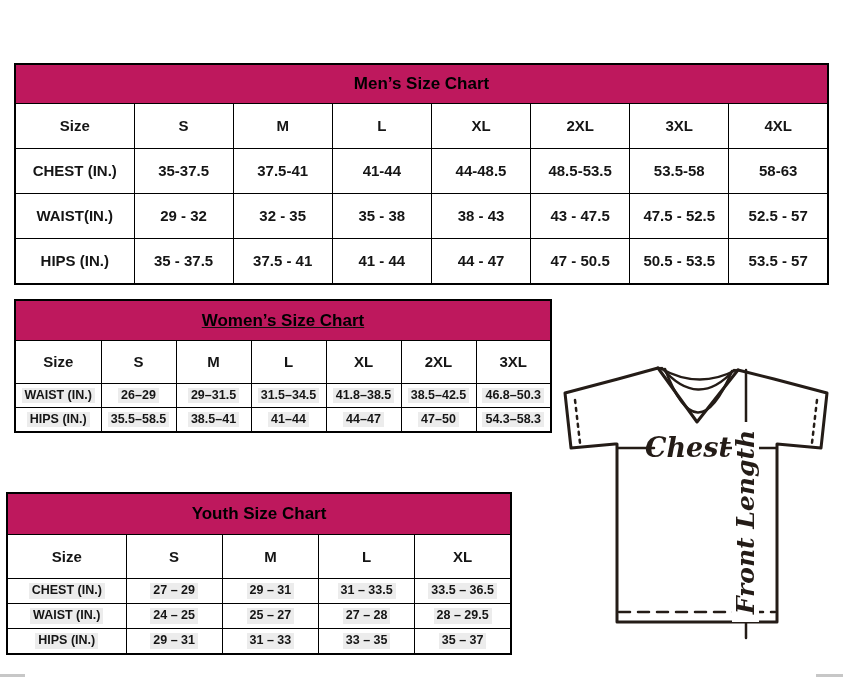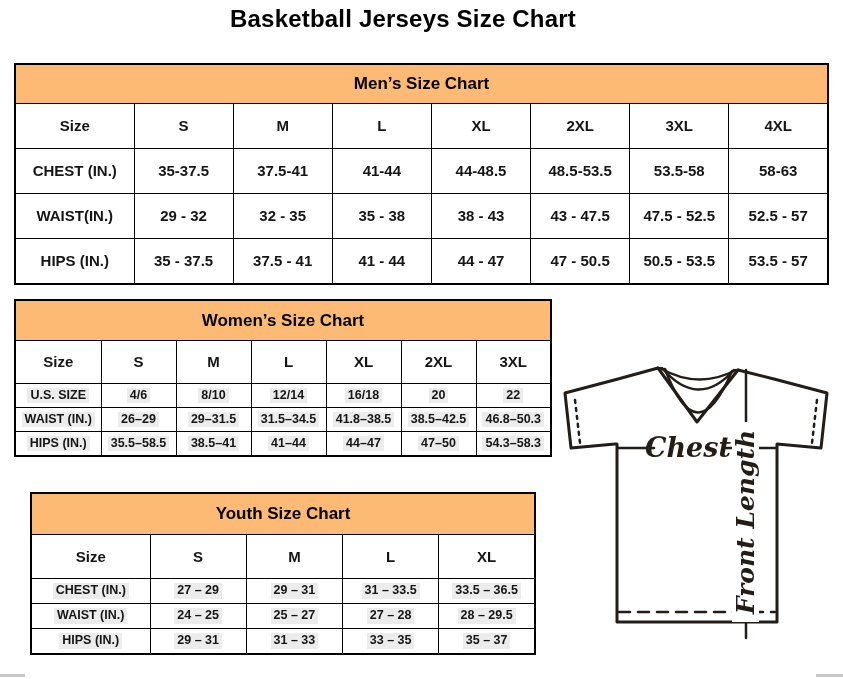--- a/index.html
+++ b/index.html
@@ -4,46 +4,45 @@
 <style>
   html,body{margin:0;padding:0;background:#fff;}
   #screen{position:relative;width:843px;height:679px;background:#ffffff;overflow:hidden;
           font-family:"Liberation Sans",sans-serif;color:#111;}
   .page-title{position:absolute;top:5px;left:0;width:806px;text-align:center;
               font-size:24px;font-weight:bold;color:#000;letter-spacing:0.2px;}
   table.tbl{position:absolute;border-collapse:collapse;table-layout:fixed;
             border:2px solid #000;background:#fff;}
   table.tbl th,table.tbl td{border:1px solid #000;text-align:center;vertical-align:middle;
             font-weight:bold;padding:0;color:#151515;}
-  tr.band th{background:#fdba74;font-size:17px;color:#000;}
+  tr.band th{background:#be185d;font-size:17px;color:#000;}
   .men{left:14px;top:63px;width:815px;}
   .men tr.band th{height:38px;}
   .men tr.cols th{height:44px;font-size:15px;}
   .men tr.data-row th,.men tr.data-row td{height:44px;font-size:15px;}
-  .women{left:14px;top:299px;width:538px;}
+  .women{left:14px;top:299px;width:538px;text-decoration:underline;}
   .women tr.band th{height:39px;}
   .women tr.cols th{height:42px;font-size:15px;}
   .women tr.data-row th,.women tr.data-row td{height:23px;font-size:12.5px;}
-  .youth{left:30px;top:492px;width:506px;}
+  .youth{left:6px;top:492px;width:506px;}
   .youth tr.band th{height:40px;}
   .youth tr.cols th{height:43px;font-size:15px;}
   .youth tr.data-row th,.youth tr.data-row td{height:24px;font-size:12.5px;}
   .small-rows tr.data-row .hl{background:#ececec;padding:1px 3px;}
   .hl{display:inline-block;line-height:1.1;}
   #jersey{position:absolute;left:556px;top:360px;}
   .scroll-frag{position:absolute;height:3px;background:#c7c7c7;bottom:2px;}
   .scroll-frag.left{left:0;width:25px;}
   .scroll-frag.right{left:816px;width:27px;}
 </style>
 </head>
 <body>
 
 <div id="screen">
 
-  <div class="page-title">Basketball Jerseys Size Chart</div>
 
   <table class="tbl men">
     <colgroup>
       <col style="width:119px">
         <col>
         <col>
         <col>
         <col>
         <col>
         <col>
@@ -117,29 +116,20 @@
         <tr class="cols">
           <th><span class="hl">Size</span></th>
           <th><span class="hl">S</span></th>
           <th><span class="hl">M</span></th>
           <th><span class="hl">L</span></th>
           <th><span class="hl">XL</span></th>
           <th><span class="hl">2XL</span></th>
           <th><span class="hl">3XL</span></th>
         </tr>
         <tr class="data-row">
-          <th><span class="hl">U.S. SIZE</span></th>
-          <td><span class="hl">4/6</span></td>
-          <td><span class="hl">8/10</span></td>
-          <td><span class="hl">12/14</span></td>
-          <td><span class="hl">16/18</span></td>
-          <td><span class="hl">20</span></td>
-          <td><span class="hl">22</span></td>
-        </tr>
-        <tr class="data-row">
           <th><span class="hl">WAIST (IN.)</span></th>
           <td><span class="hl">26–29</span></td>
           <td><span class="hl">29–31.5</span></td>
           <td><span class="hl">31.5–34.5</span></td>
           <td><span class="hl">41.8–38.5</span></td>
           <td><span class="hl">38.5–42.5</span></td>
           <td><span class="hl">46.8–50.3</span></td>
         </tr>
         <tr class="data-row">
           <th><span class="hl">HIPS (IN.)</span></th>

